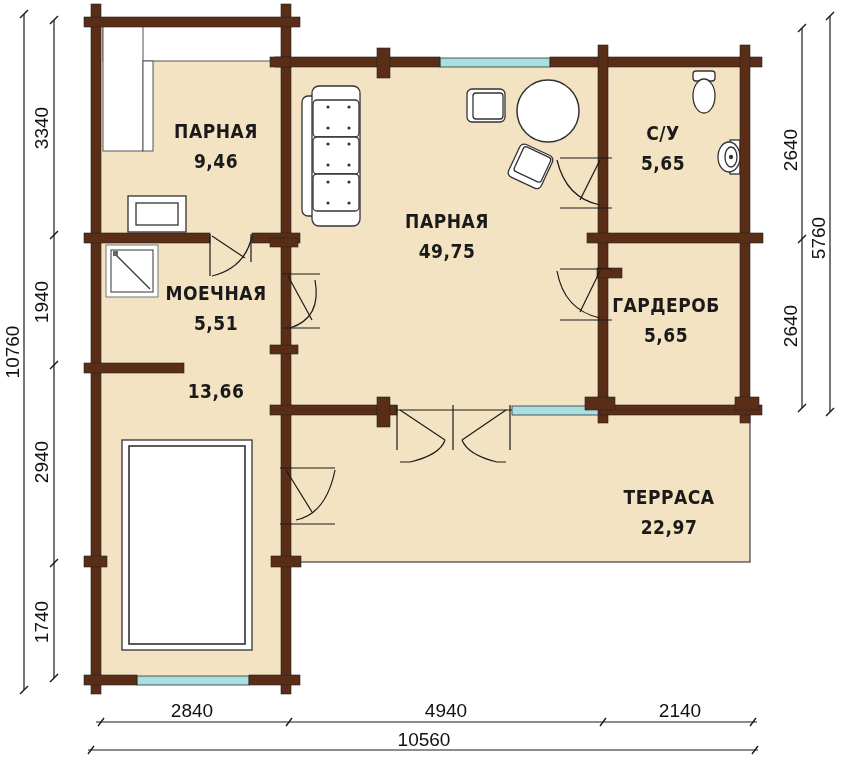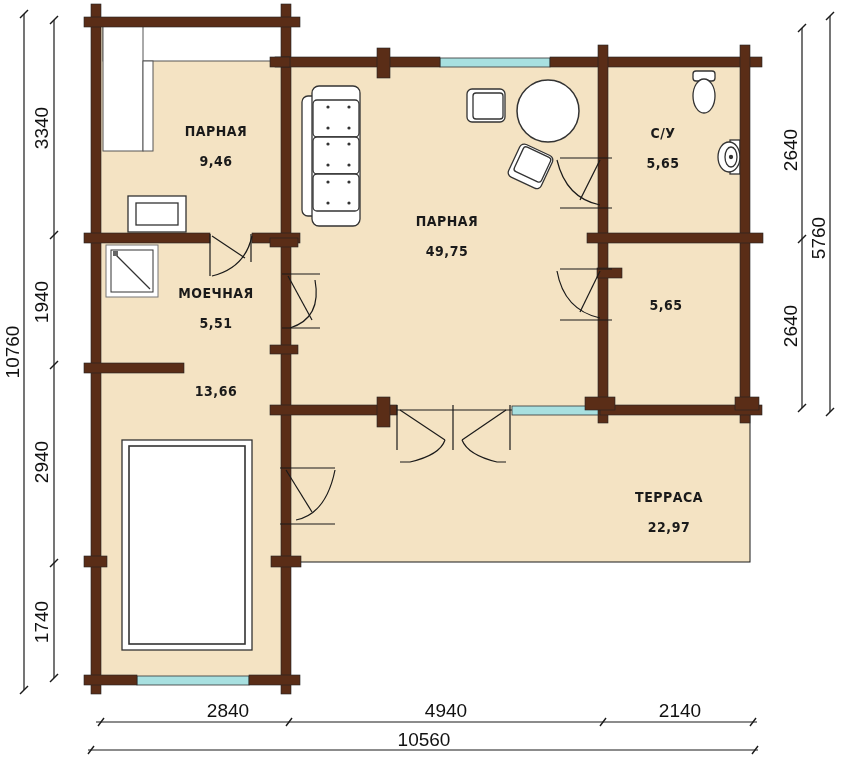--- a/index.html
+++ b/index.html
@@ -1,21 +1,21 @@
 <!DOCTYPE html>
 <html><head>
 <meta charset="utf-8">
 <style>
   html, body { margin: 0; padding: 0; background: #ffffff; }
   body { width: 850px; height: 761px; position: relative; overflow: hidden;
          font-family: "DejaVu Sans", sans-serif; }
   #plan { position: absolute; left: 0; top: 0; width: 850px; height: 761px; }
   .room-label { position: absolute; text-align: center; color: #1a1a1a;
                 font-family: "DejaVu Sans Condensed", "DejaVu Sans", sans-serif;
-                font-weight: bold; font-size: 14px; line-height: 30px; letter-spacing: 0.5px;
+                font-weight: bold; font-size: 19px; line-height: 30px; letter-spacing: 0.5px;
                 transform: translateX(-50%); white-space: nowrap; }
   .dim { position: absolute; color: #111; font-family: "Liberation Sans", sans-serif;
          font-size: 19px; line-height: 20px; white-space: nowrap; }
   .dim-h { transform: translateX(-50%); }
   .dim-v { transform: translate(-50%, -50%) rotate(-90deg); }
 </style>
 </head>
 <body>
 
 <svg id="plan" viewBox="0 0 850 761" xmlns="http://www.w3.org/2000/svg">
@@ -223,33 +223,34 @@
 </div>
 <div class="room-label" style="left:447px; top:206px;">
   <div>ПАРНАЯ</div>
   <div>49,75</div>
 </div>
 <div class="room-label" style="left:663px; top:118px;">
   <div>С/У</div>
   <div>5,65</div>
 </div>
 <div class="room-label" style="left:666px; top:290px;">
+  <div>ГАРДЕРОБ</div>
   <div>5,65</div>
 </div>
 <div class="room-label" style="left:669px; top:482px;">
   <div>ТЕРРАСА</div>
   <div>22,97</div>
 </div>
 
 <div class="dim dim-v" style="left:13px; top:352px;">10760</div>
 <div class="dim dim-v" style="left:42px; top:128px;">3340</div>
 <div class="dim dim-v" style="left:42px; top:302px;">1940</div>
 <div class="dim dim-v" style="left:42px; top:462px;">2940</div>
 <div class="dim dim-v" style="left:42px; top:622px;">1740</div>
 
 <div class="dim dim-v" style="left:791px; top:150px;">2640</div>
 <div class="dim dim-v" style="left:791px; top:326px;">2640</div>
 <div class="dim dim-v" style="left:819px; top:238px;">5760</div>
 
-<div class="dim dim-h" style="left:192px; top:701px;margin-left:36px;">2840</div>
+<div class="dim dim-h" style="left:192px; top:701px;">2840</div>
 <div class="dim dim-h" style="left:446px; top:701px;">4940</div>
 <div class="dim dim-h" style="left:680px; top:701px;">2140</div>
 <div class="dim dim-h" style="left:424px; top:730px;">10560</div>
 
 </body></html>

